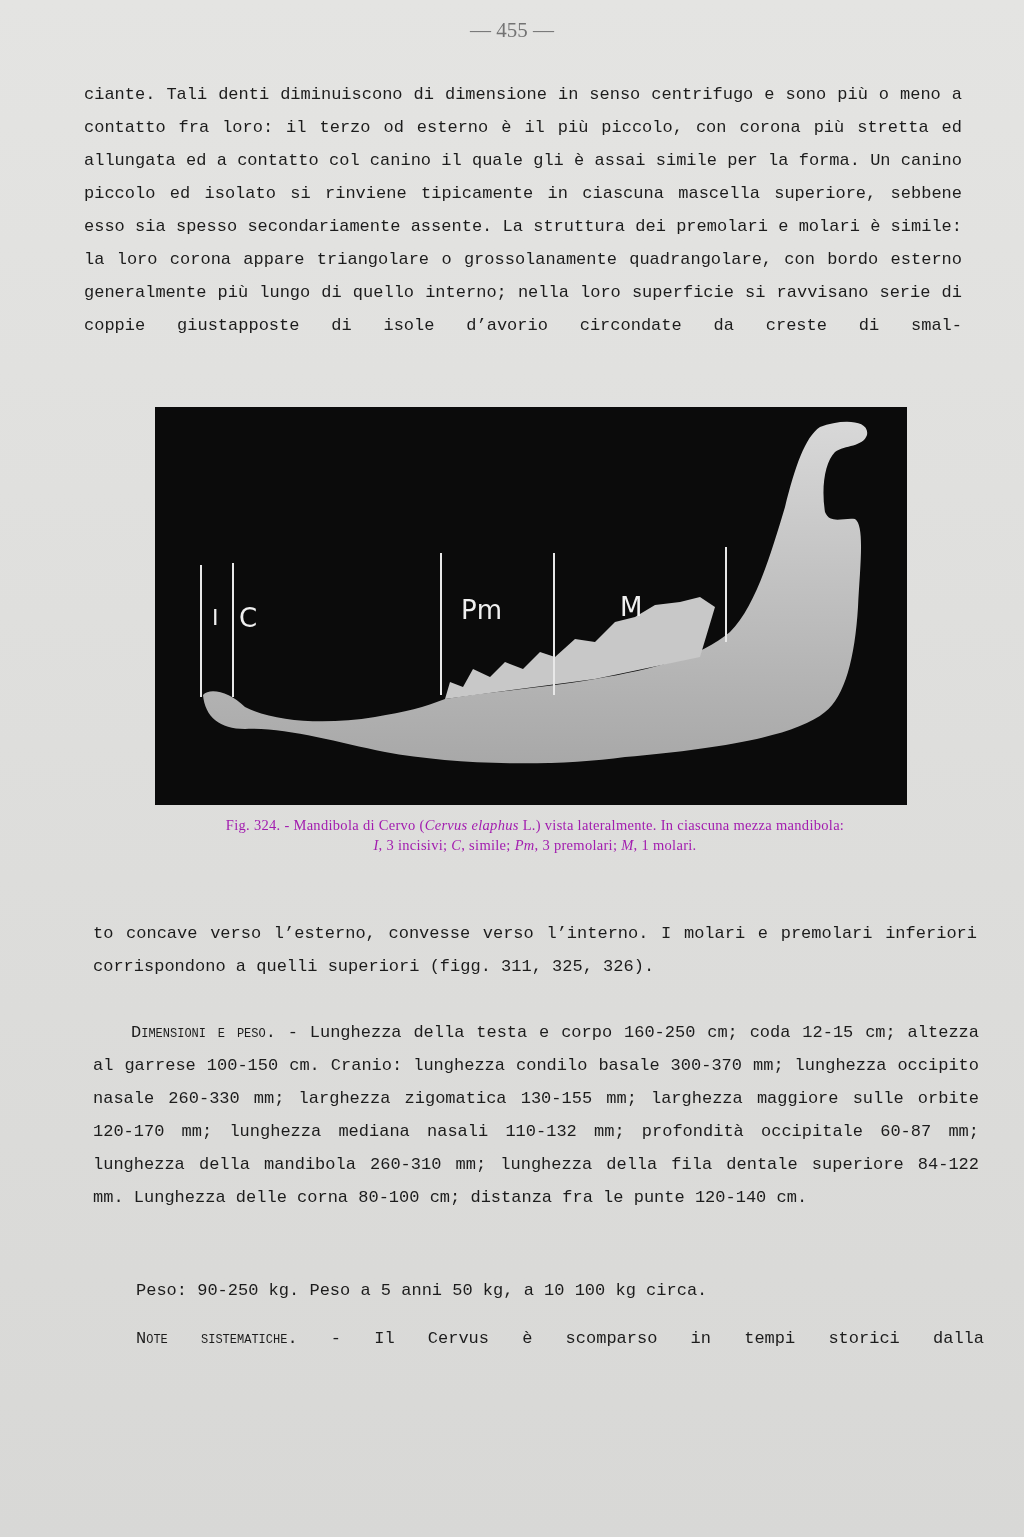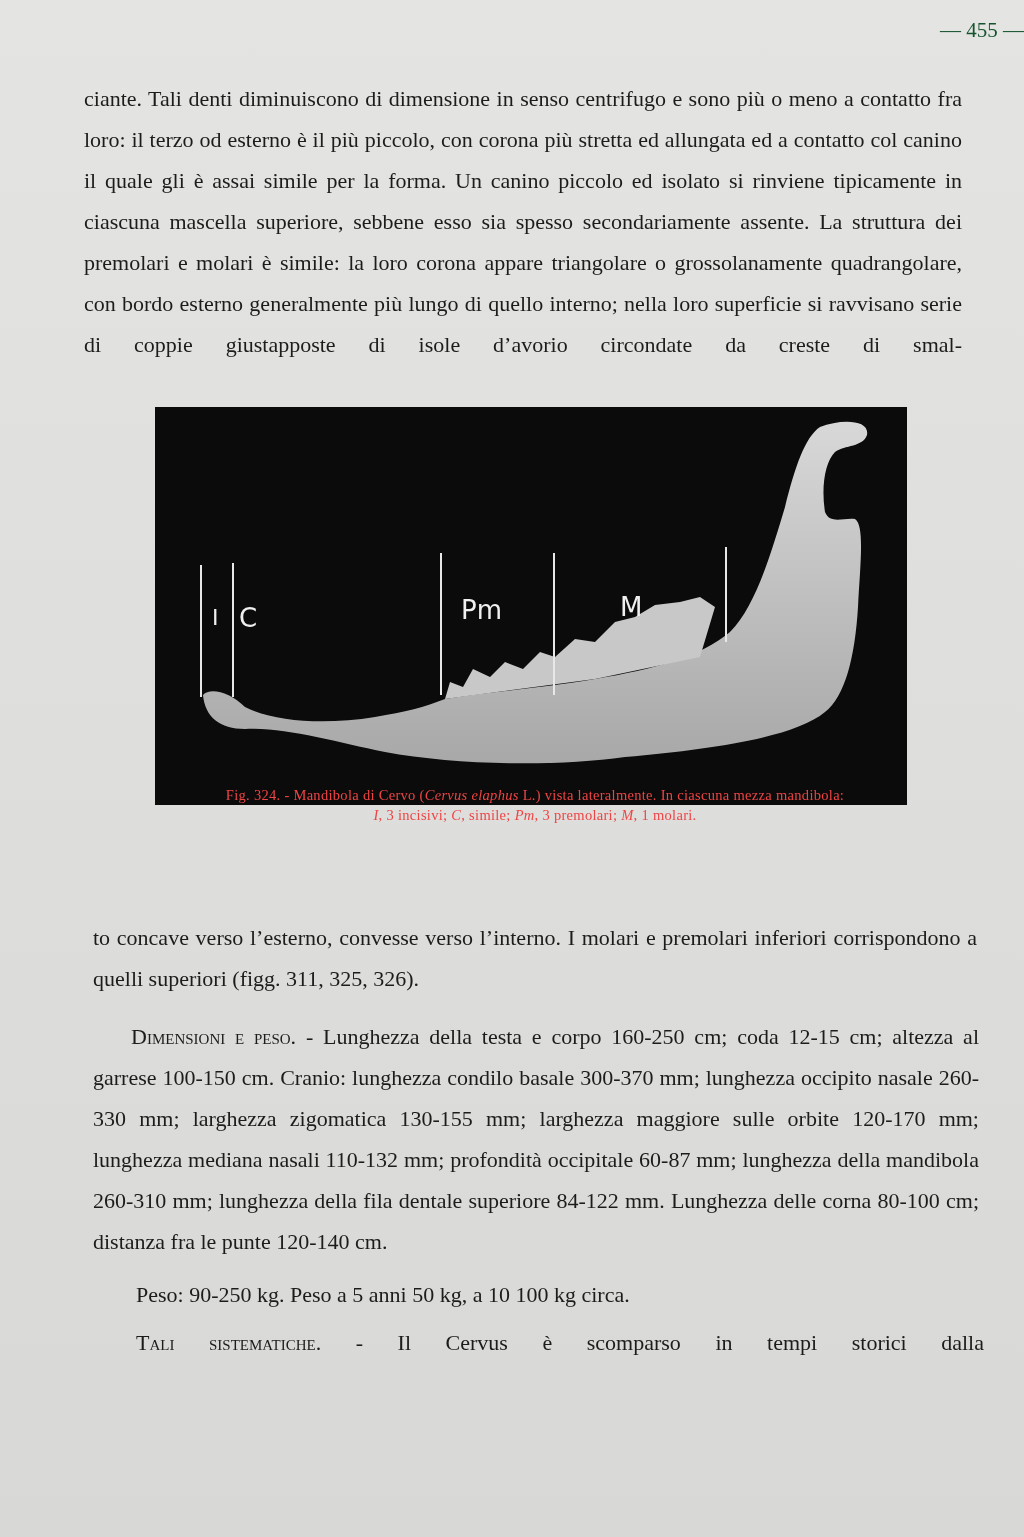--- a/index.html
+++ b/index.html
@@ -2,32 +2,32 @@
 <html><head>
 <meta charset="utf-8">
 <style>
   html, body { margin:0; padding:0; }
   body {
     width:1024px; height:1537px; overflow:hidden;
     background: linear-gradient(180deg, #e4e4e2 0%, #dfdfdd 40%, #d8d8d6 100%);
     font-family: "Liberation Serif", "DejaVu Serif", serif;
     color:#1c1c1c; position:relative;
   }
-  .page-num { position:absolute; top:18px; left:0; width:1024px; text-align:right; font-size:21px; color:#14532d; }
-  .para { position:absolute; font-size:22px; line-height:41px; text-align:justify; text-align-last:justify; }
+  .page-num { position:absolute; top:18px; left:0; width:1024px; text-align:center; font-size:21px; color:#737373; }
+  .para { position:absolute; font-size:17px; line-height:33px; text-align:justify; text-align-last:justify;font-family:Liberation Mono, monospace; }
   .para.last { text-align-last:left; }
   .p1 { left:84px; top:78px; width:878px; }
   .p2 { left:93px; top:917px; width:884px; }
   .p3 { left:93px; top:1001px; width:886px; }
   .p4 { left:136px; top:1274px; width:740px; text-align-last:left; }
   .p5 { left:136px; top:1322px; width:848px; }
   .indent { text-indent:38px;margin-top:15px; }
   .sc { font-variant:small-caps; }
   .figure { position:absolute; left:155px; top:407px; width:752px; height:398px; background:#0b0b0b; overflow:hidden; }
-  .caption { position:absolute; left:90px; top:785px; width:890px; font-size:14.5px; line-height:20px; text-align:center; color:#ef4444; letter-spacing:0.3px; }
+  .caption { position:absolute; left:90px; top:815px; width:890px; font-size:14.5px; line-height:20px; text-align:center; color:#a21caf; letter-spacing:0.3px; }
   .caption i { font-style:italic; }
   .marker { position:absolute; width:2px; background:#e8e8e8; }
   .lbl { position:absolute; color:#f0f0f0; font-family:"DejaVu Sans", sans-serif; font-size:26px; }
 </style>
 </head>
 <body>
 
 <div class="page-num">— 455 —</div>
 
 <div class="para p1">ciante. Tali denti diminuiscono di dimensione in senso centrifugo e sono più o meno a contatto fra loro: il terzo od esterno è il più piccolo, con corona più stretta ed allungata ed a contatto col canino il quale gli è assai simile per la forma. Un canino piccolo ed isolato si rinviene tipicamente in ciascuna mascella superiore, sebbene esso sia spesso secondariamente assente. La struttura dei premolari e molari è simile: la loro corona appare triangolare o grossolanamente quadrangolare, con bordo esterno generalmente più lungo di quello interno; nella loro superficie si ravvisano serie di coppie giustapposte di isole d’avorio circondate da creste di smal-</div>
@@ -63,13 +63,13 @@
   <span>Fig. 324. - Mandibola di Cervo (</span><i>Cervus elaphus</i><span> L.) vista lateralmente. In ciascuna mezza mandibola:</span><br>
   <i>I</i><span>, 3 incisivi; </span><i>C</i><span>, simile; </span><i>Pm</i><span>, 3 premolari; </span><i>M</i><span>, 1 molari.</span>
 </div>
 
 <div class="para p2 last">to concave verso l’esterno, convesse verso l’interno. I molari e premolari inferiori corrispondono a quelli superiori (figg. 311, 325, 326).</div>
 
 <div class="para p3 last indent"><span class="sc">Dimensioni e peso.</span><span> - Lunghezza della testa e corpo 160-250 cm; coda 12-15 cm; altezza al garrese 100-150 cm. Cranio: lunghezza condilo basale 300-370 mm; lunghezza occipito nasale 260-330 mm; larghezza zigomatica 130-155 mm; larghezza maggiore sulle orbite 120-170 mm; lunghezza mediana nasali 110-132 mm; profondità occipitale 60-87 mm; lunghezza della mandibola 260-310 mm; lunghezza della fila dentale superiore 84-122 mm. Lunghezza delle corna 80-100 cm; distanza fra le punte 120-140 cm.</span></div>
 
 <div class="para p4">Peso: 90-250 kg. Peso a 5 anni 50 kg, a 10 100 kg circa.</div>
 
-<div class="para p5"><span class="sc">Tali sistematiche.</span><span> - Il Cervus è scomparso in tempi storici dalla</span></div>
+<div class="para p5"><span class="sc">Note sistematiche.</span><span> - Il Cervus è scomparso in tempi storici dalla</span></div>
 
 </body></html>

